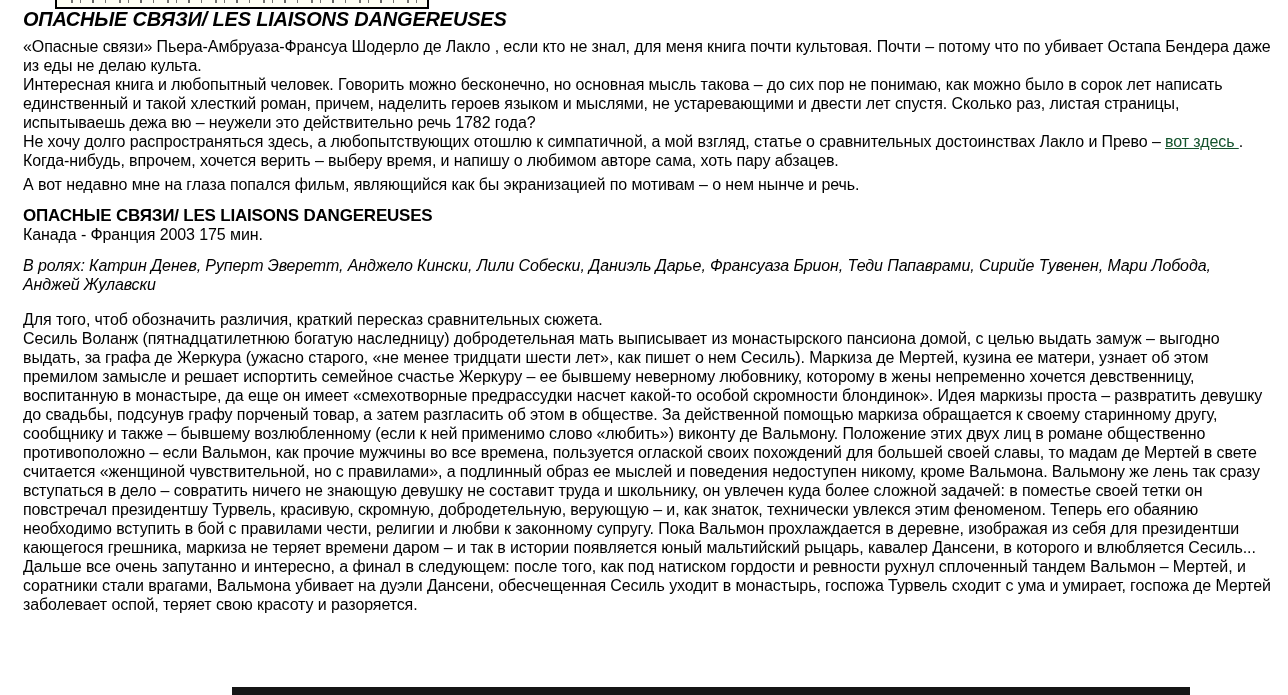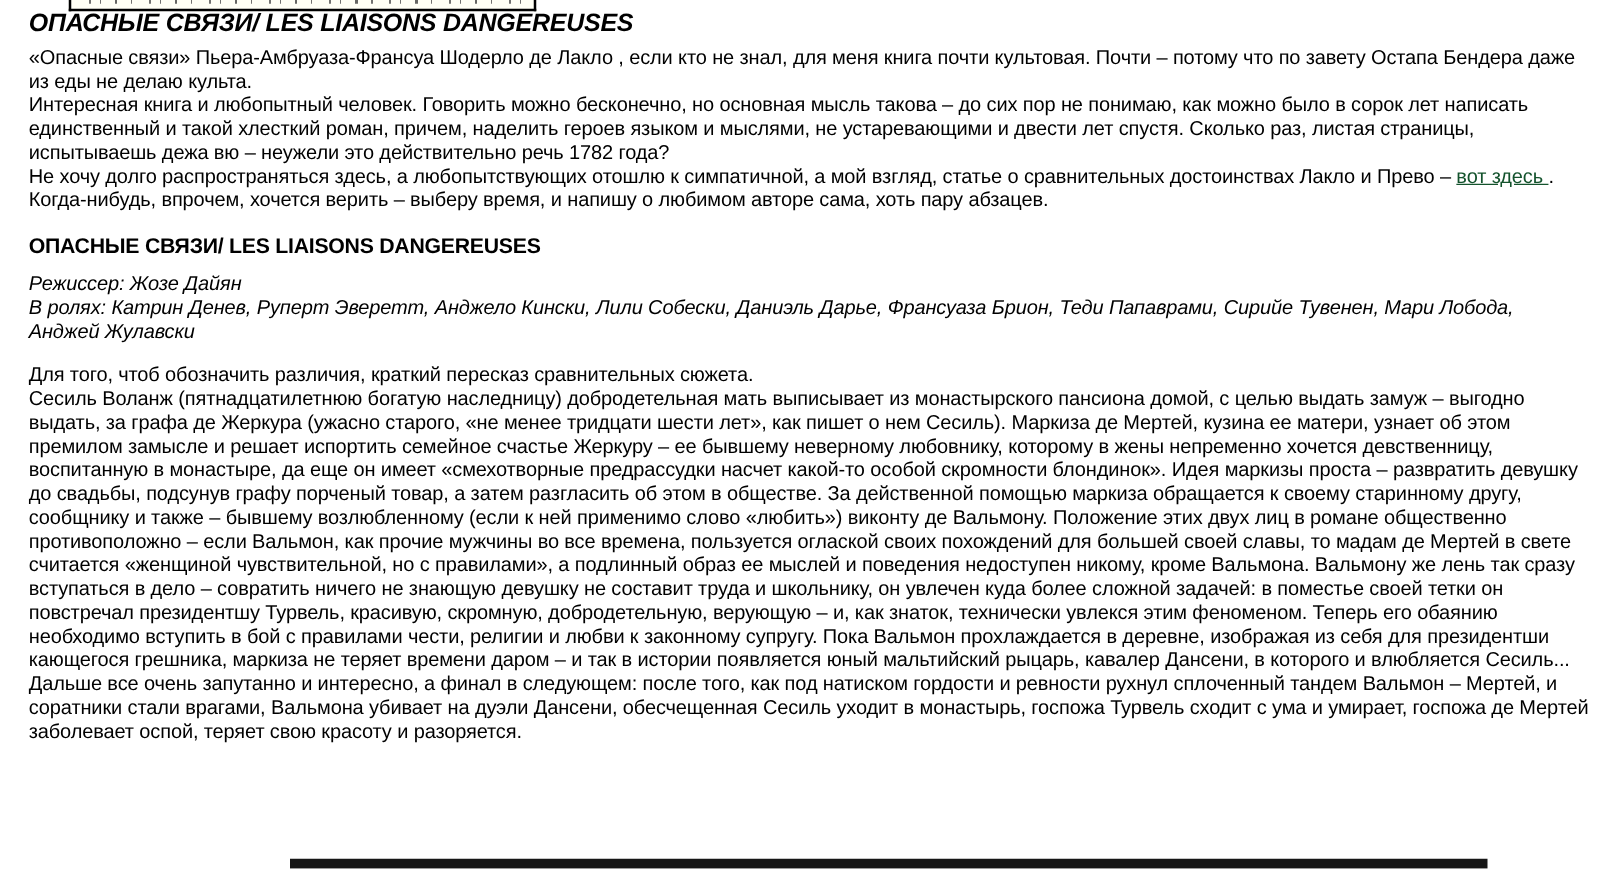--- a/index.html
+++ b/index.html
@@ -96,35 +96,36 @@
 <div class="viewport">
 
   <div class="popup-fragment">
     <div class="glyph-bottoms"></div>
   </div>
 
   <div class="doc">
 
     <h1 class="page-title">ОПАСНЫЕ СВЯЗИ/ LES LIAISONS DANGEREUSES</h1>
 
-    <div class="para">«Опасные связи» Пьера-Амбруаза-Франсуа Шодерло де Лакло , если кто не знал, для меня книга почти культовая. Почти – потому что по завету Остапа Бендера даже из еды не делаю культа.</div>
+    <div class="para">«Опасные связи» Пьера-Амбруаза-Франсуа Шодерло де Лакло , если кто не знал, для меня книга почти культовая. Почти – потому что по убивает Остапа Бендера даже из еды не делаю культа.</div>
     <div class="para">Интересная книга и любопытный человек. Говорить можно бесконечно, но основная мысль такова – до сих пор не понимаю, как можно было в сорок лет написать единственный и такой хлесткий роман, причем, наделить героев языком и мыслями, не устаревающими и двести лет спустя. Сколько раз, листая страницы, испытываешь дежа вю – неужели это действительно речь 1782 года?</div>
     <div class="para"><span>Не хочу долго распространяться здесь, а любопытствующих отошлю к симпатичной, а мой взгляд, статье о сравнительных достоинствах Лакло и Прево – </span><a class="text-link">вот здесь </a><span>. Когда-нибудь, впрочем, хочется верить – выберу время, и напишу о любимом авторе сама, хоть пару абзацев.</span></div>
 
     <div class="spacer-xs"></div>
 
+    <div class="para">А вот недавно мне на глаза попался фильм, являющийся как бы экранизацией по мотивам – о нем нынче и речь.</div>
 
     <div class="spacer-sm"></div>
 
     <h2 class="movie-title">ОПАСНЫЕ СВЯЗИ/ LES LIAISONS DANGEREUSES</h2>
+    <div class="para">Канада - Франция 2003 175 мин.</div>
 
     <div class="spacer-sm"></div>
 
     <div>
-      <div class="para italic">Режиссер: Жозе Дайян</div>
       <div class="para italic">В ролях: Катрин Денев, Руперт Эверетт, Анджело Кински, Лили Собески, Даниэль Дарье, Франсуаза Брион, Теди Папаврами, Сирийе Тувенен, Мари Лобода, Анджей Жулавски</div>
     </div>
 
     <div class="spacer-md"></div>
 
     <div>
       <div class="para">Для того, чтоб обозначить различия, краткий пересказ сравнительных сюжета.</div>
       <div class="para">Сесиль Воланж (пятнадцатилетнюю богатую наследницу) добродетельная мать выписывает из монастырского пансиона домой, с целью выдать замуж – выгодно выдать, за графа де Жеркура (ужасно старого, «не менее тридцати шести лет», как пишет о нем Сесиль). Маркиза де Мертей, кузина ее матери, узнает об этом премилом замысле и решает испортить семейное счастье Жеркуру – ее бывшему неверному любовнику, которому в жены непременно хочется девственницу, воспитанную в монастыре, да еще он имеет «смехотворные предрассудки насчет какой-то особой скромности блондинок». Идея маркизы проста – развратить девушку до свадьбы, подсунув графу порченый товар, а затем разгласить об этом в обществе. За действенной помощью маркиза обращается к своему старинному другу, сообщнику и также – бывшему возлюбленному (если к ней применимо слово «любить») виконту де Вальмону. Положение этих двух лиц в романе общественно противоположно – если Вальмон, как прочие мужчины во все времена, пользуется оглаской своих похождений для большей своей славы, то мадам де Мертей в свете считается «женщиной чувствительной, но с правилами», а подлинный образ ее мыслей и поведения недоступен никому, кроме Вальмона. Вальмону же лень так сразу вступаться в дело – совратить ничего не знающую девушку не составит труда и школьнику, он увлечен куда более сложной задачей: в поместье своей тетки он повстречал президентшу Турвель, красивую, скромную, добродетельную, верующую – и, как знаток, технически увлекся этим феноменом. Теперь его обаянию необходимо вступить в бой с правилами чести, религии и любви к законному супругу. Пока Вальмон прохлаждается в деревне, изображая из себя для президентши кающегося грешника, маркиза не теряет времени даром – и так в истории появляется юный мальтийский рыцарь, кавалер Дансени, в которого и влюбляется Сесиль...</div>
       <div class="para">Дальше все очень запутанно и интересно, а финал в следующем: после того, как под натиском гордости и ревности рухнул сплоченный тандем Вальмон – Мертей, и соратники стали врагами, Вальмона убивает на дуэли Дансени, обесчещенная Сесиль уходит в монастырь, госпожа Турвель сходит с ума и умирает, госпожа де Мертей заболевает оспой, теряет свою красоту и разоряется.</div>
     </div>

